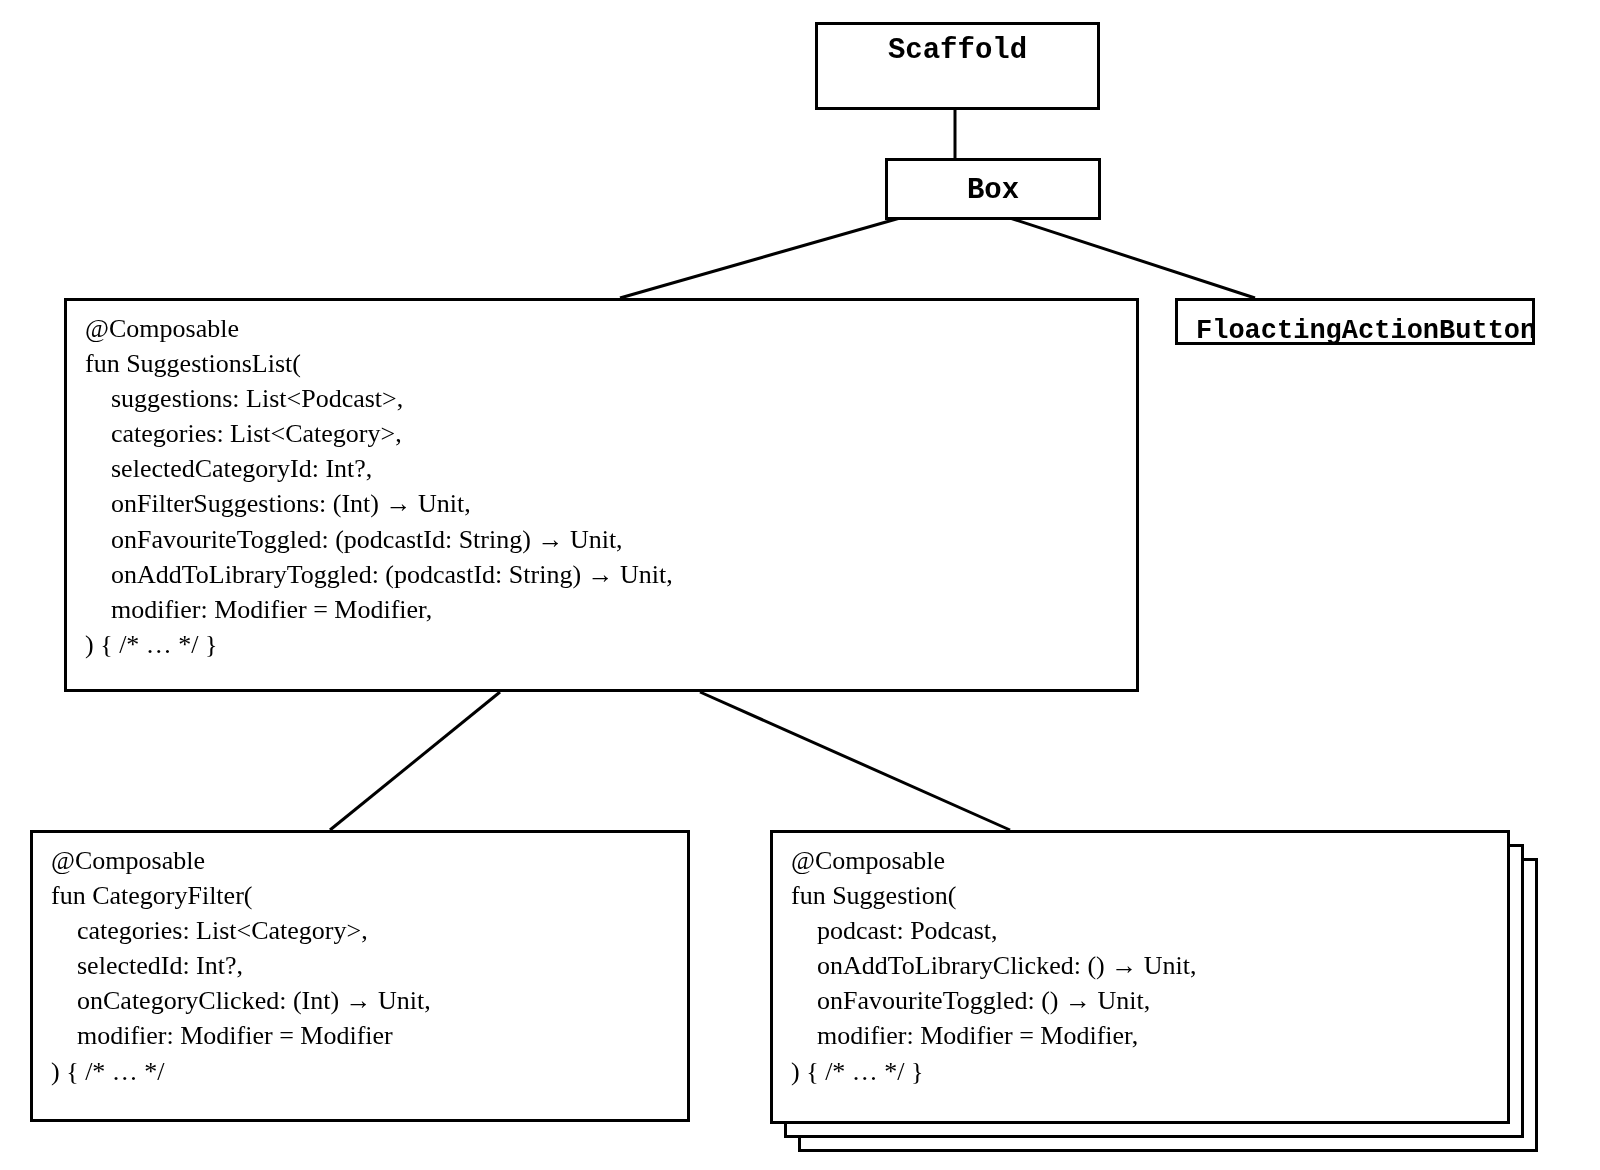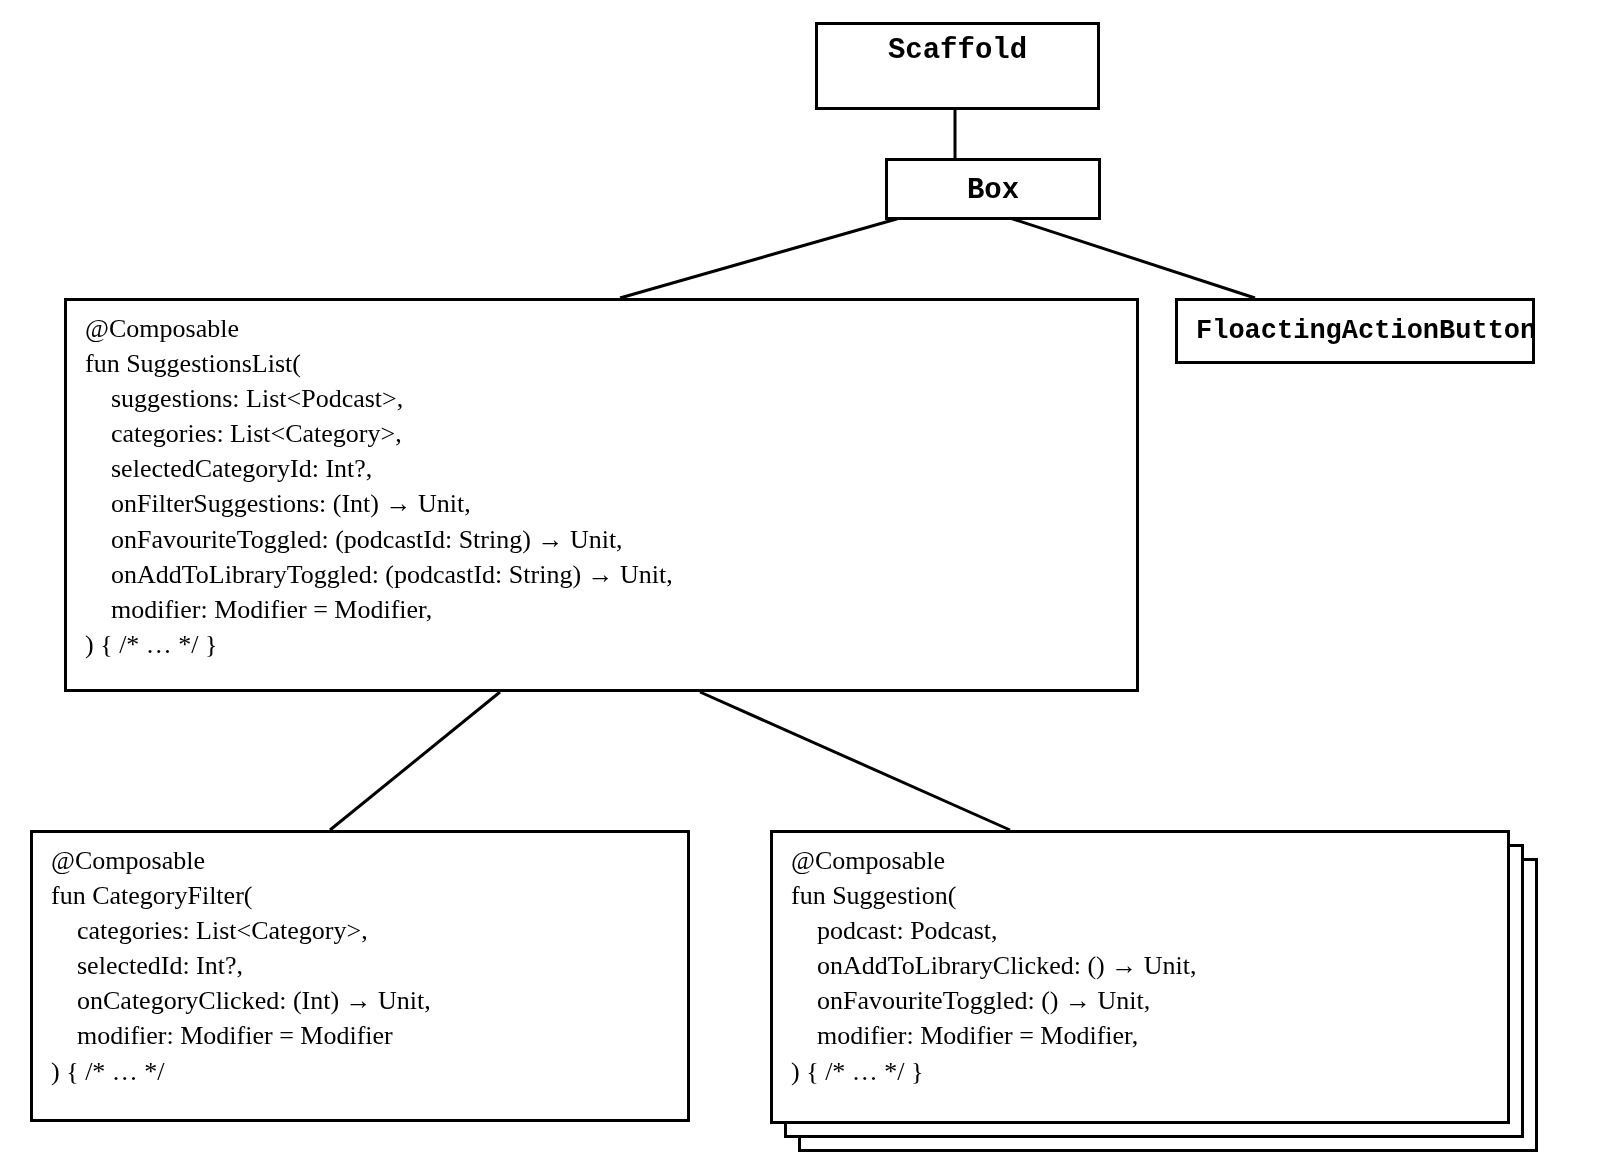--- a/index.html
+++ b/index.html
@@ -68,21 +68,21 @@
 </svg>
 
 <div class="box center" style="left:815px; top:22px; width:285px; height:88px; padding-top:6px;">
   <div class="bold" style="font-size:29px;">Scaffold</div>
 </div>
 
 <div class="box center bold" style="left:865px; top:158px; width:216px; height:62px; line-height:40px; font-size:29px;margin-left:20px;">
   <span>Box</span>
 </div>
 
-<div class="box center bold" style="left:1175px; top:298px; width:360px; height:66px; line-height:40px; font-size:27px;">
+<div class="box center bold" style="left:1175px; top:298px; width:360px; height:47px; line-height:40px; font-size:27px;">
   <span>FloactingActionButton</span>
 </div>
 
 <div class="box" style="left:64px; top:298px; width:1075px; height:394px;">
   <div class="code">@Composable
 fun SuggestionsList(
     suggestions: List&lt;Podcast&gt;,
     categories: List&lt;Category&gt;,
     selectedCategoryId: Int?,
     onFilterSuggestions: (Int) → Unit,

